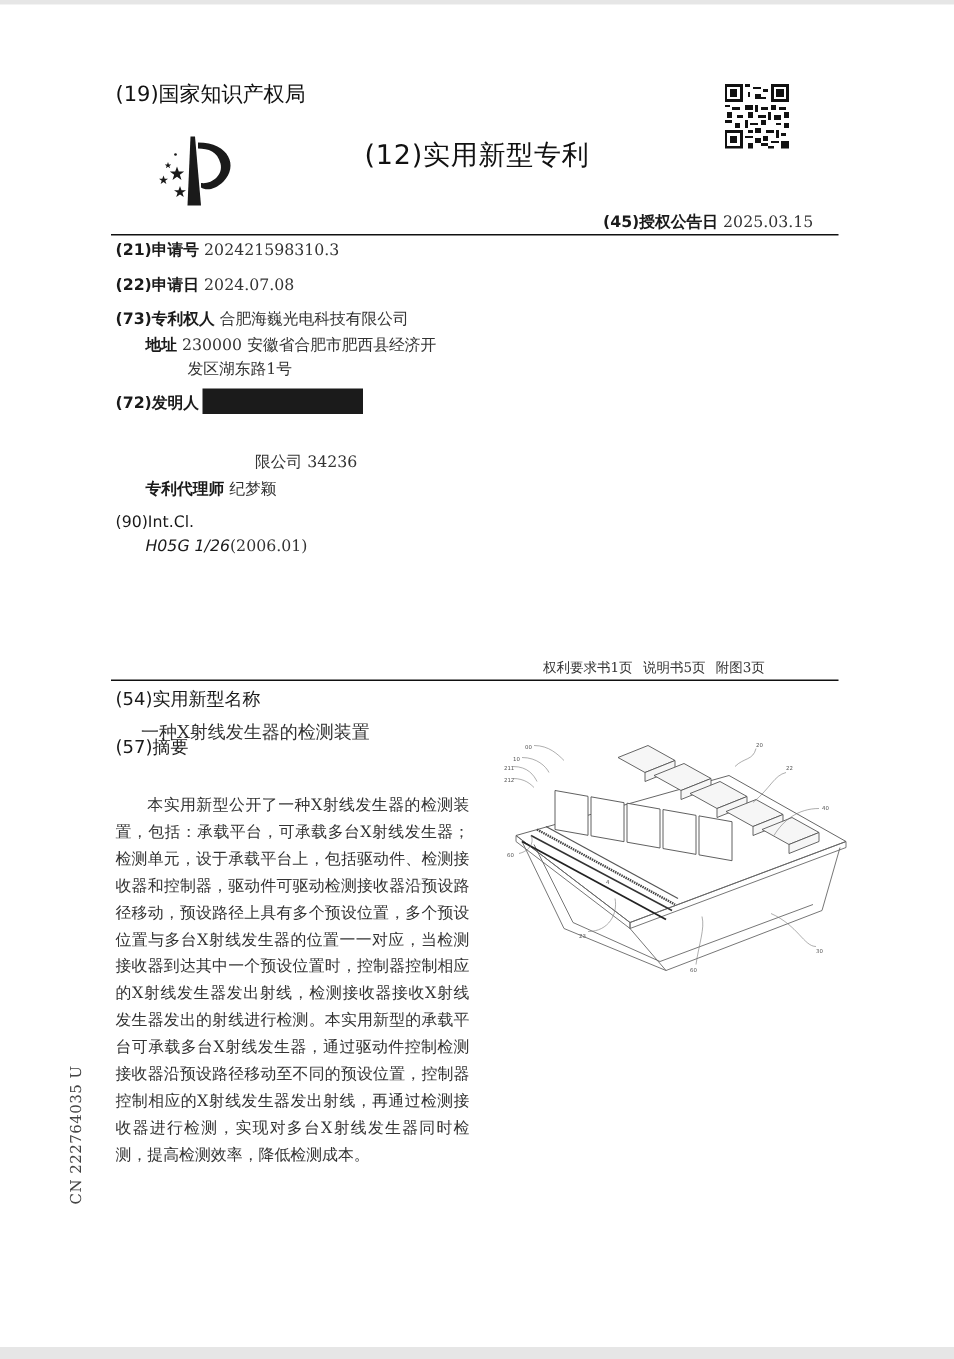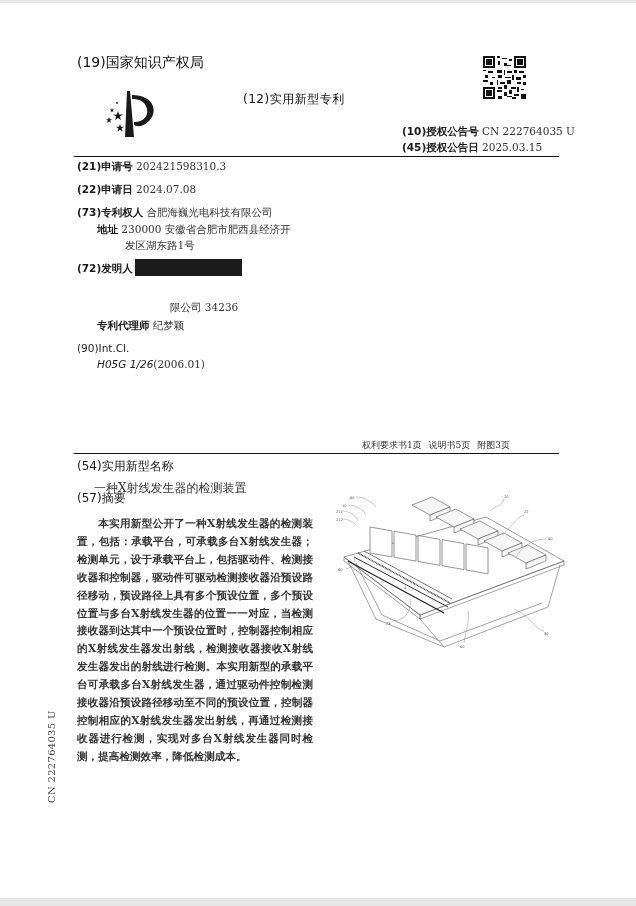--- a/index.html
+++ b/index.html
@@ -9,36 +9,36 @@
       font-family: "DejaVu Sans", sans-serif;
       color: #1a1a1a;
     }
     .page {
       position: absolute; left: 0; top: 3px; width: 636px; height: 895px;
       background: #ffffff;
       padding-left: 34px;
     }
     .abs { position: absolute; white-space: nowrap; }
     .office { left: 77px; top: 51px; font-size: 14px; color: #111; }
-    .doctype { left: 243px; top: 88px; font-size: 12px; color: #111; letter-spacing: 0.5px; }
+    .doctype { left: 243px; top: 88px; font-size: 18px; color: #111; letter-spacing: 0.5px; }
     .logo { left: 103px; top: 86px; width: 56px; height: 50px; }
     .qr { left: 483px; top: 53px; width: 43px; height: 43px; }
     .pubrow { left: 402px; font-size: 10.5px; }
     .lbl { font-weight: bold; font-family: "DejaVu Sans", sans-serif; }
     .val { font-family: "DejaVu Serif", serif; color: #333; }
     .hr { position: absolute; height: 0; border-top: 1.2px solid #111; }
     .field { left: 77px; font-size: 10.5px; }
     .redact { position: absolute; left: 135px; top: 256px; width: 107px; height: 17px; background: #1b1b1b; }
     .italic { font-style: italic; font-family: "DejaVu Sans", sans-serif; }
     .pages { left: 362px; top: 436px; font-size: 9px; font-family: "DejaVu Serif", serif; color: #333; word-spacing: 4px; text-align: center; }
     .sec-title { left: 77px; font-size: 12px; }
     .abstract {
-      position: absolute; left: 77px; top: 512px; width: 236px;
+      position: absolute; left: 77px; top: 526px; width: 236px;
       font-family: "DejaVu Serif", serif; font-size: 10.6px; line-height: 17.9px;
-      color: #333; text-align: justify; text-indent: 2em; font-weight: bold;
+      color: #333; text-align: justify; text-indent: 2em;
     }
     .side { left: 46px; top: 800px; transform: rotate(-90deg); transform-origin: left top;
       font-family: "DejaVu Serif", serif; font-size: 10px; color: #444; letter-spacing: 0.3px; }
     .figure { position: absolute; left: 336px; top: 488px; width: 232px; height: 162px; }
     .fig-lbl { font-family: "DejaVu Sans", sans-serif; font-size: 3.6px; fill: #555; }
   </style>
 </head>
 <body>
 
 <div class="page">
@@ -105,24 +105,20 @@
         <rect x="12" y="21" width="2" height="2"></rect>
         <rect x="15" y="20" width="2" height="2"></rect>
         <rect x="18" y="22" width="3" height="1"></rect>
         <rect x="22" y="22" width="3" height="3"></rect>
       <rect x="9" y="23" width="2" height="2"></rect>
         <rect x="14" y="23" width="3" height="1"></rect>
         <rect x="17" y="24" width="2" height="1"></rect>
     </g>
   </svg>
 
-  <div class="abs pubrow" style="top:122px">
-    <span class="lbl">(10)授权公告号</span>
-    <span class="val">CN 222764035 U</span>
-  </div>
   <div class="abs pubrow" style="top:138px">
     <span class="lbl">(45)授权公告日</span>
     <span class="val">2025.03.15</span>
   </div>
 
   <div class="hr" style="left:74px; top:153px; width:485px;"></div>
 
   <div class="abs field" style="top:157px">
     <span class="lbl">(21)申请号</span>
     <span class="val">202421598310.3</span>

